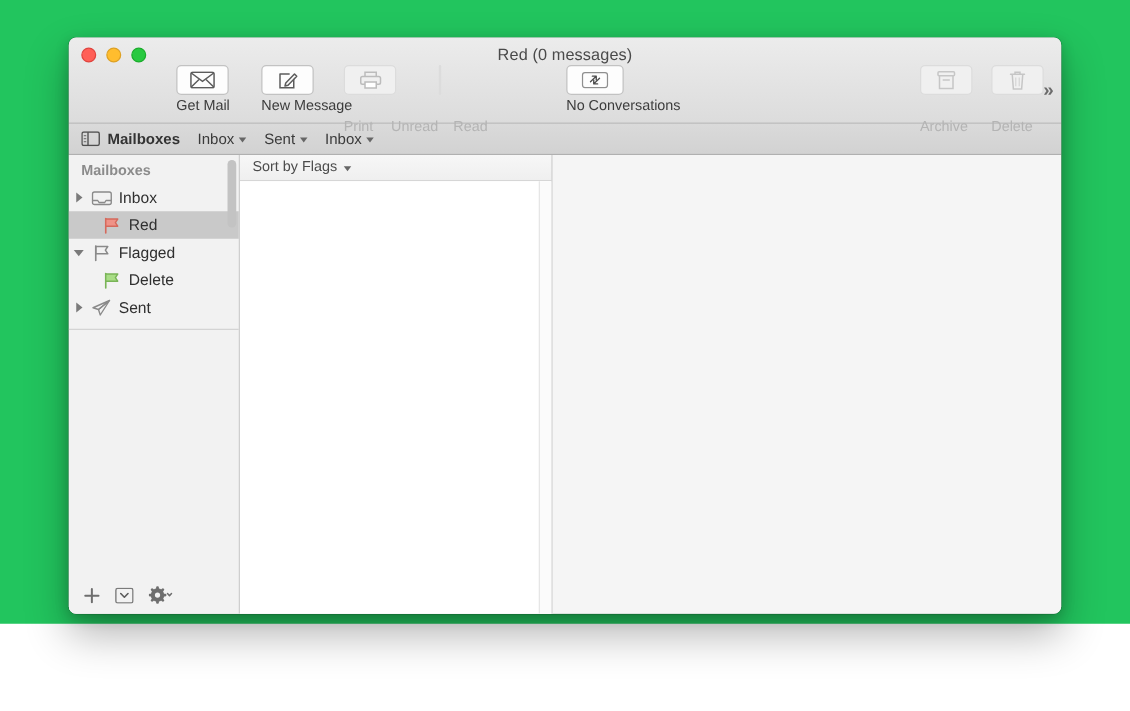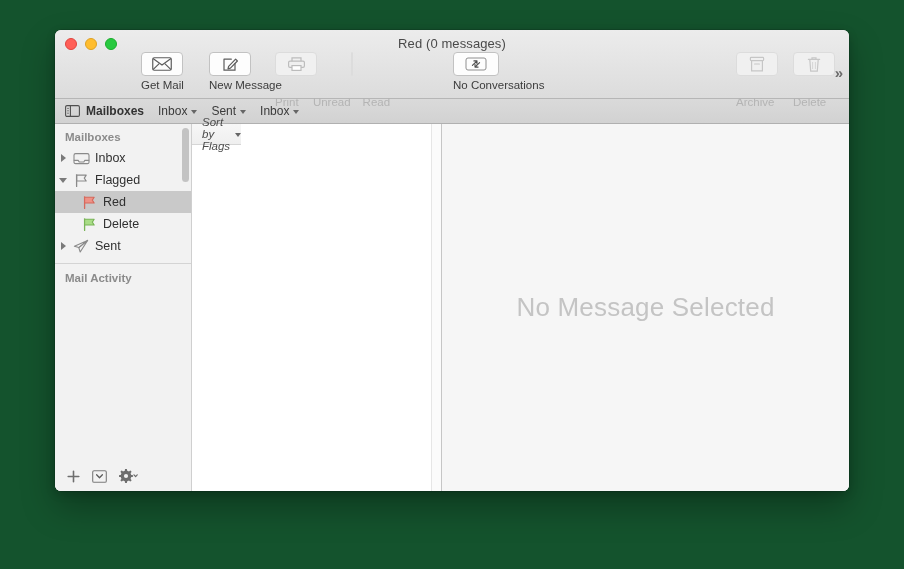--- a/index.html
+++ b/index.html
@@ -9,22 +9,22 @@
     height: 569px;
     overflow: hidden;
     background: #ffffff;
     font-family: "Liberation Sans", sans-serif;
     -webkit-font-smoothing: antialiased;
   }
 
   #root {
     position: relative;
     width: 904px;
-    height: 569px;
-    background: #14532d;
+    height: 499px;
+    background: #22c55e;
   }
 
   
   .window {
     position: absolute;
     left: 55px;
     top: 30px;
     width: 794px;
     height: 461px;
     border-radius: 6px;
@@ -286,24 +286,23 @@
     background: #c3c3c3;
   }
 
   
   .listpane {
     width: 250px;
     flex: 0 0 250px;
     background: #ffffff;
     border-right: 1px solid #c6c6c6;
     display: flex;
-    flex-direction: row;
+    flex-direction: column;
     position: relative;
     box-sizing: border-box;
-    font-style: italic;
   }
   .list-header {
     height: 21px;
     flex: 0 0 21px;
     background: linear-gradient(to bottom, #f7f7f7, #efefef);
     border-bottom: 1px solid #d6d6d6;
     display: flex;
     align-items: center;
     padding-left: 10px;
     gap: 5px;
@@ -500,43 +499,43 @@
               </span>
             <span class="sb-icon">
               <svg width="17" height="13" viewBox="0 0 17 13">
                 <path d="M1 8.4 V3.2 c0 -0.9 0.7 -1.6 1.6 -1.6 h11.8 c0.9 0 1.6 0.7 1.6 1.6 v5.2" fill="none" stroke="#8a8a8a" stroke-width="1.1"></path>
                 <path d="M1 8.4 h4.2 l1 1.6 h4.6 l1 -1.6 h4.2 v1.8 c0 0.9 -0.7 1.4 -1.6 1.4 H2.6 c-0.9 0 -1.6 -0.5 -1.6 -1.4 Z" fill="none" stroke="#8a8a8a" stroke-width="1.1" stroke-linejoin="round"></path>
               </svg>
             </span>
             <span class="sb-label">Inbox</span>
           </div>
 
+          <div class="sb-row child selected">
+            <span class="sb-icon">
+              <svg width="15" height="15" viewBox="0 0 15 15">
+                <path d="M2.6 1.8 v11.6" stroke="#d5695c" stroke-width="1.3" stroke-linecap="round"></path>
+                <path d="M2.6 2.2 h9.6 l-1.9 2.9 l1.9 2.9 H2.6 Z" fill="#ef9287" stroke="#d5695c" stroke-width="1.1" stroke-linejoin="round"></path>
+              </svg>
+            </span>
+            <span class="sb-label">Red</span>
+          </div>
+
           <div class="sb-row">
             <span class="disclosure">
                 <span class="tri open"></span>
               </span>
             <span class="sb-icon">
               <svg width="15" height="15" viewBox="0 0 15 15">
                 <path d="M2.6 1.8 v11.6" stroke="#8a8a8a" stroke-width="1.3" stroke-linecap="round"></path>
                 <path d="M2.6 2.2 h9.6 l-1.9 2.9 l1.9 2.9 H2.6 Z" fill="none" stroke="#8a8a8a" stroke-width="1.2" stroke-linejoin="round"></path>
               </svg>
             </span>
             <span class="sb-label">Flagged</span>
           </div>
 
-          <div class="sb-row child selected">
-            <span class="sb-icon">
-              <svg width="15" height="15" viewBox="0 0 15 15">
-                <path d="M2.6 1.8 v11.6" stroke="#d5695c" stroke-width="1.3" stroke-linecap="round"></path>
-                <path d="M2.6 2.2 h9.6 l-1.9 2.9 l1.9 2.9 H2.6 Z" fill="#ef9287" stroke="#d5695c" stroke-width="1.1" stroke-linejoin="round"></path>
-              </svg>
-            </span>
-            <span class="sb-label">Red</span>
-          </div>
-
           <div class="sb-row child">
             <span class="sb-icon">
               <svg width="15" height="15" viewBox="0 0 15 15">
                 <path d="M2.6 1.8 v11.6" stroke="#79b457" stroke-width="1.3" stroke-linecap="round"></path>
                 <path d="M2.6 2.2 h9.6 l-1.9 2.9 l1.9 2.9 H2.6 Z" fill="#a9dd86" stroke="#79b457" stroke-width="1.1" stroke-linejoin="round"></path>
               </svg>
             </span>
             <span class="sb-label">Delete</span>
           </div>
 
@@ -551,21 +550,20 @@
               </svg>
             </span>
             <span class="sb-label">Sent</span>
           </div>
 
 
 
         </div>
 
         <div class="sb-divider"></div>
-        <div class="activity-head">Mail Activity</div>
 
         <div class="sb-bottom">
           <span class="bb">
             <span>
               <svg width="13" height="13" viewBox="0 0 13 13">
                 <path d="M6.5 1.2 v10.6 M1.2 6.5 h10.6" stroke="#6e6e6e" stroke-width="1.6" stroke-linecap="round"></path>
               </svg>
             </span>
           </span>
           <span class="bb">
@@ -598,19 +596,16 @@
       <div class="listpane">
         <div class="list-header">
           <span>Sort by Flags</span>
           <span class="chev"></span>
         </div>
         <div class="list-body">
           <div class="list-scrolltrack"></div>
         </div>
       </div>
 
-      <div class="readpane">
-        <div class="no-msg">No Message Selected</div>
-      </div>
 
     </div>
   </div>
 </div>
 
 </body></html>

